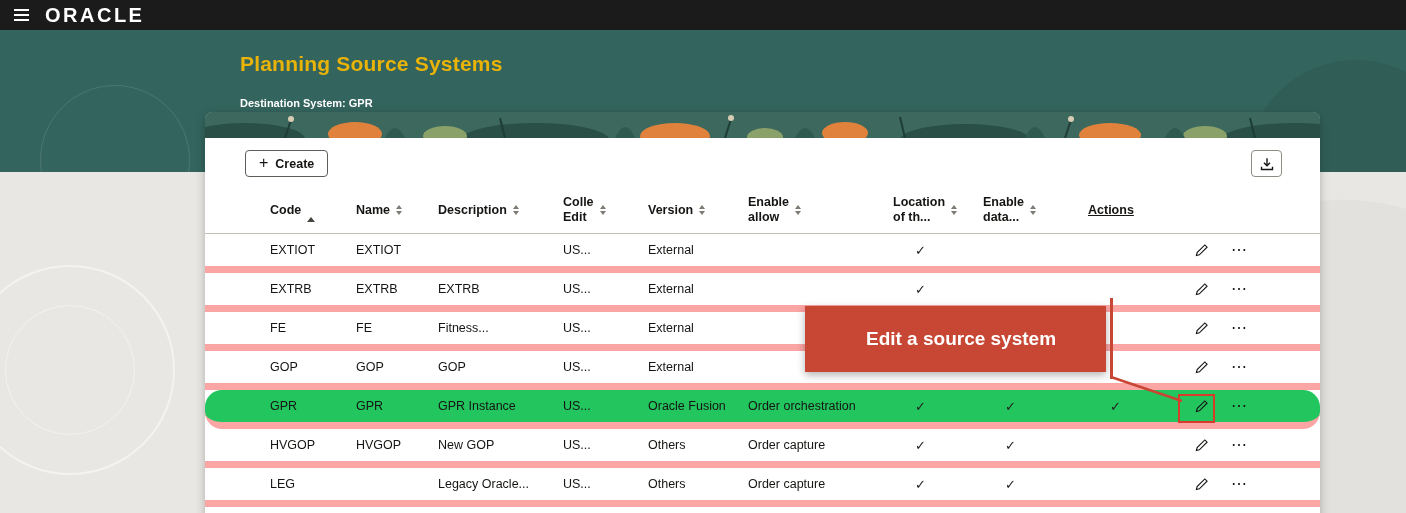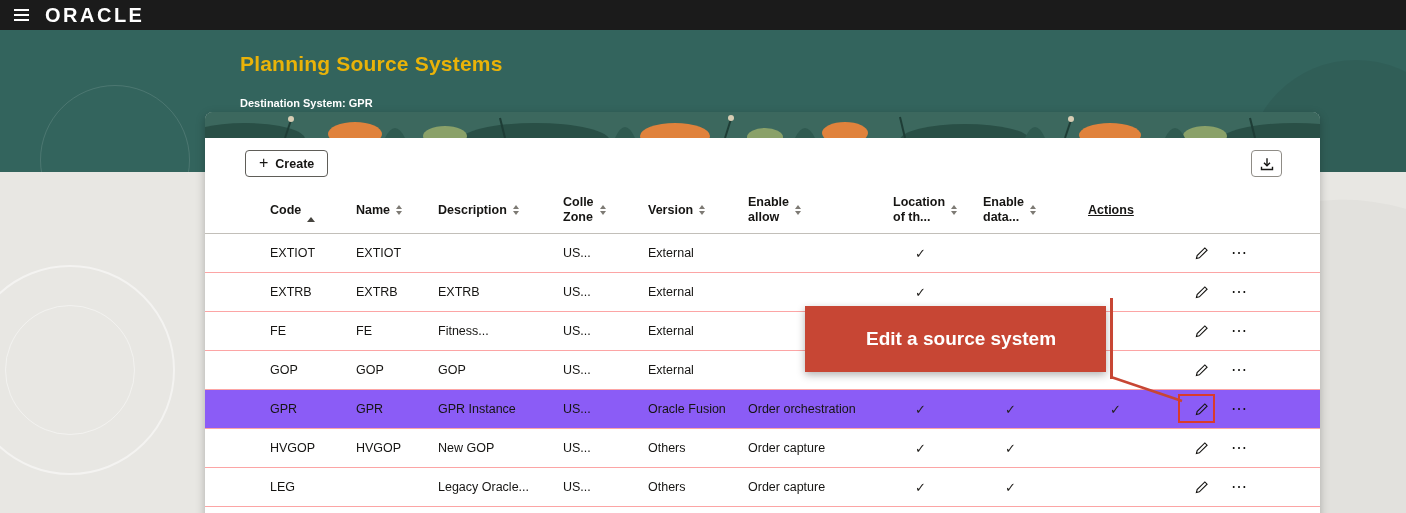--- a/index.html
+++ b/index.html
@@ -86,22 +86,22 @@
   }
   .thead { min-height:47px; border-bottom:1px solid #c2bfb9; }
   .th { display:flex; align-items:center; gap:6px; font-weight:700; color:#161513; cursor:pointer; }
   .th .lines { display:flex; flex-direction:column; line-height:1.2; }
   .th.no-sort { cursor:default;text-decoration:underline; }
   .sort-both { display:flex; flex-direction:column; gap:2px; }
   .tri-up   { width:0; height:0; border-left:3.5px solid transparent; border-right:3.5px solid transparent; border-bottom:4.5px solid #7d7a74; }
   .tri-down { width:0; height:0; border-left:3.5px solid transparent; border-right:3.5px solid transparent; border-top:4.5px solid #7d7a74; }
   .sort-asc .tri-up { border-bottom-color:#46443f; border-left-width:4px; border-right-width:4px; border-bottom-width:5px; }
 
-  .tr { height:39px; border-bottom:1px solid #fca5a5; }
-  .tr.highlight { background:#8b5cf6; }
+  .tr { height:39px; border-bottom:7px solid #fca5a5; }
+  .tr.highlight { background:#22c55e;border-radius:17px; }
   .td { color:#161513; overflow:hidden; white-space:nowrap; text-overflow:ellipsis; padding-right:8px; }
   .td.check { padding-left:22px; font-size:13px; color:#23211e; }
   .td.actions { display:flex; align-items:center; gap:19px; overflow:visible; }
   .icon-btn { background:none; border:none; padding:2px; cursor:pointer; display:flex; align-items:center; }
   .dots { font-size:16px; color:#161513; line-height:1; }
 
   
   .overlay { position:absolute; inset:0; z-index:10; pointer-events:none; }
   .callout-box {
     position:absolute; left:805px; top:306px; width:301px; height:66px;
@@ -226,21 +226,21 @@
               <span>Description</span>
             </span>
           <span class="sort-both">
               <span class="tri-up"></span>
               <span class="tri-down"></span>
             </span>
         </div>
         <div class="th">
           <span class="lines">
               <span>Colle</span>
-              <span>Zone</span>
+              <span>Edit</span>
             </span>
           <span class="sort-both">
               <span class="tri-up"></span>
               <span class="tri-down"></span>
             </span>
         </div>
         <div class="th">
           <span class="lines">
               <span>Version</span>
             </span>

